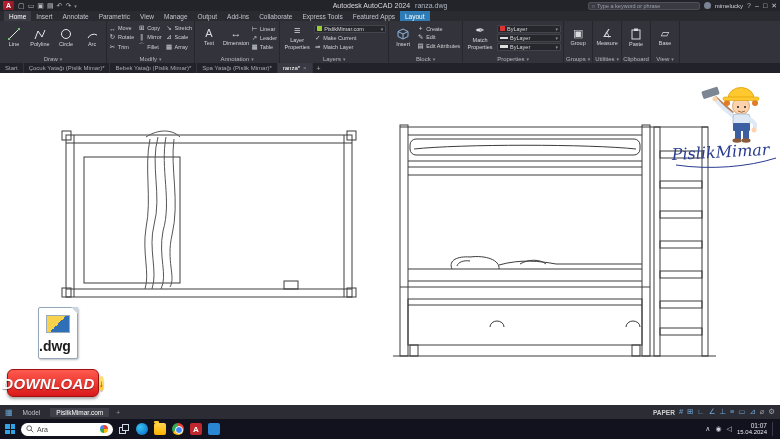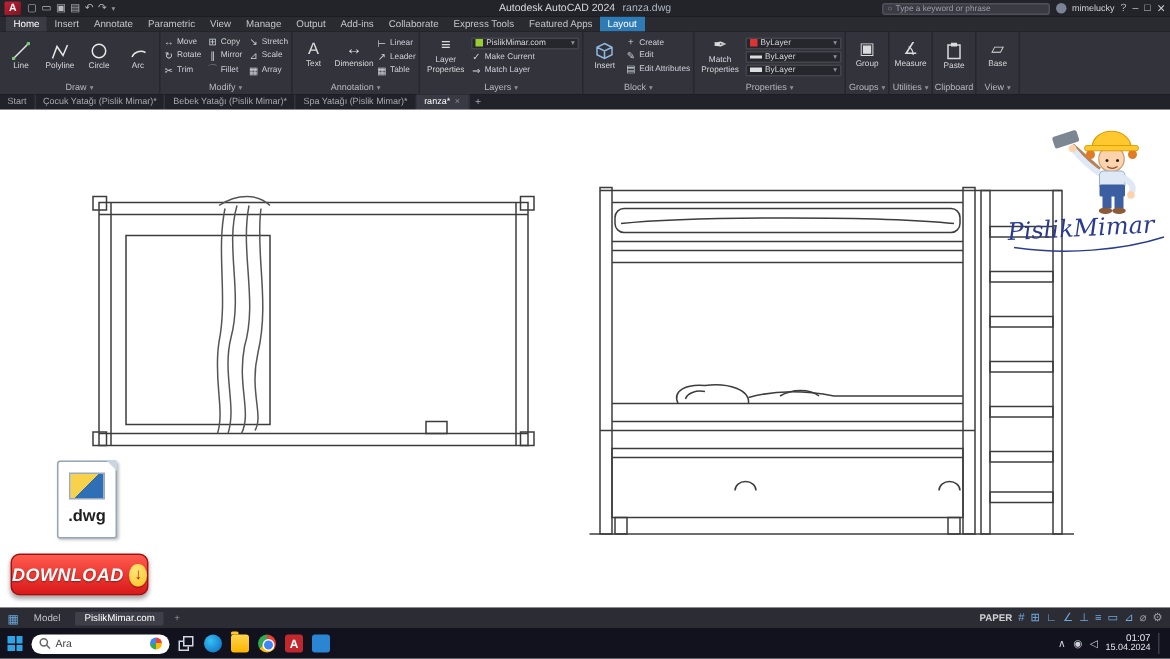--- a/index.html
+++ b/index.html
@@ -53,24 +53,24 @@
   .ftab-plus { padding:0 4px; display:flex; align-items:center; font-size:7px; color:#a9a9b2; }
 
   
   .canvas { position:relative; background:#fff; flex:1; overflow:hidden; }
   .drawing { position:absolute; left:0; top:0; width:780px; height:332px; }
   .signature-text { font-family:"DejaVu Serif", serif; font-style:italic; }
 
   .dwgicon { position:absolute; left:38px; top:234px; width:40px; height:52px; background:#fff; border:1px solid #93a6ba; border-radius:2px; box-shadow:1px 1px 2px rgba(0,0,0,.25); }
   .dwgicon .ear { position:absolute; right:-1px; top:-1px; width:0; height:0; border-left:7px solid transparent; border-top:7px solid #c9d6e2; }
   .dwgicon .art { width:24px; height:18px; margin:7px auto 0; background:linear-gradient(135deg,#f7d24a 50%,#2f6fb5 50%); border:1px solid #9ab; }
-  .dwgicon .lbl { text-align:center; font-size:11px; font-weight:bold; color:#1d1d1d; margin-top:5px; }
+  .dwgicon .lbl { text-align:left; font-size:14px; font-weight:bold; color:#1d1d1d; margin-top:5px; }
 
   .download { position:absolute; left:7px; top:296px; width:92px; height:28px; background:linear-gradient(#ff5a4e,#d91a1a); border:1px solid #a01010; border-radius:6px; display:flex; align-items:center; justify-content:center; gap:4px; box-shadow:0 2px 3px rgba(0,0,0,.35); cursor:pointer; }
-  .download .txt { color:#fff; font-weight:bold; font-style:italic; font-size:12px; letter-spacing:.3px; text-shadow:0 1px 1px rgba(0,0,0,.4);text-align:center; }
+  .download .txt { color:#fff; font-weight:bold; font-style:italic; font-size:15px; letter-spacing:.3px; text-shadow:0 1px 1px rgba(0,0,0,.4);text-align:center; }
   .download .circ { width:15px; height:15px; border-radius:50%; background:radial-gradient(circle at 35% 30%,#ffe57a,#ffc31e); display:flex; align-items:center; justify-content:center; color:#c01212; font-size:10px; font-weight:bold; box-shadow:0 1px 1px rgba(0,0,0,.3); }
 
   
   .lbar { height:14px; background:#2c2c34; display:flex; align-items:center; padding:0 5px; gap:4px; font-size:6.5px; color:#c2c2c8; flex:0 0 auto; }
   .lbar .micon { color:#6aa7d8; font-size:8px; }
   .ltab { padding:1px 6px; }
   .ltab.active { background:#3f3f49; color:#fff; border-radius:1px; }
   .lplus { padding:0 3px; color:#9a9aa2; }
   .lspacer { flex:1; }
   .space-label { font-weight:bold; color:#d0d0d4; }

